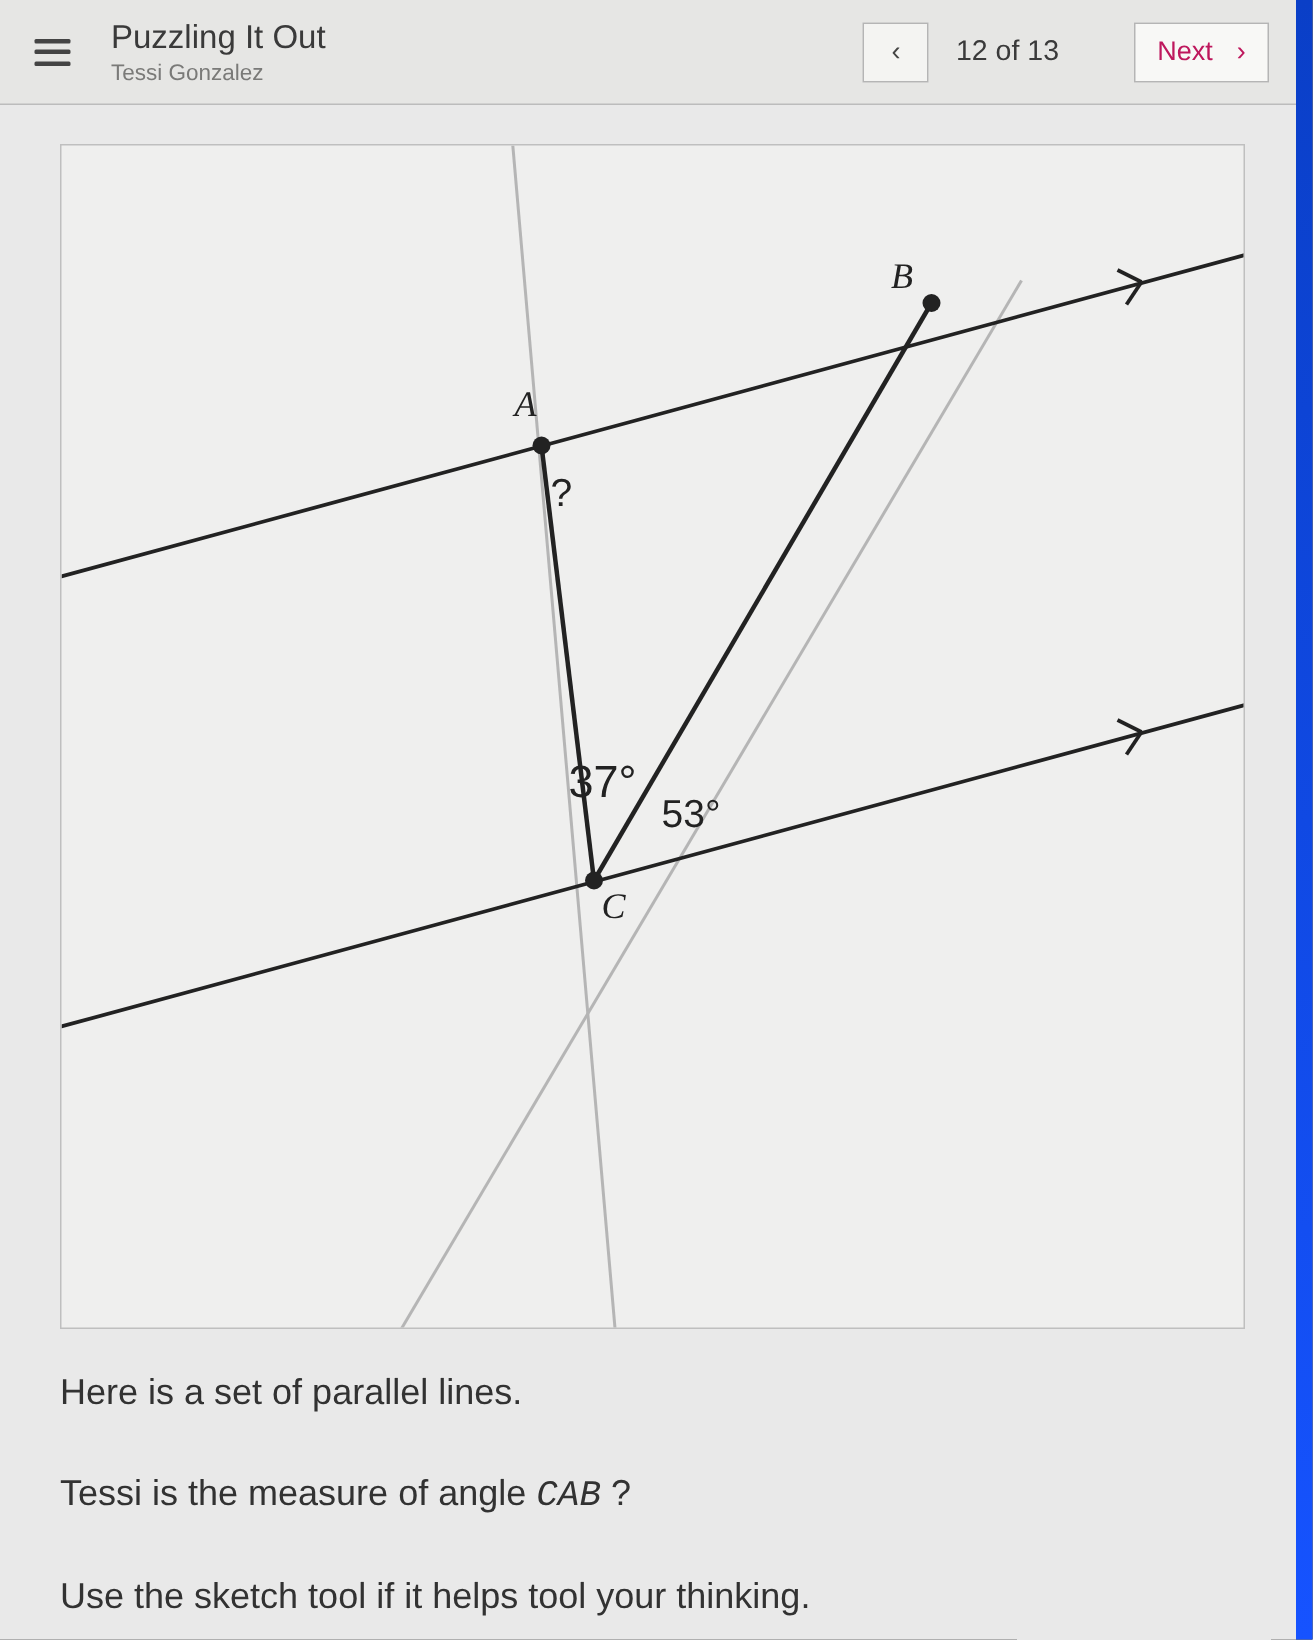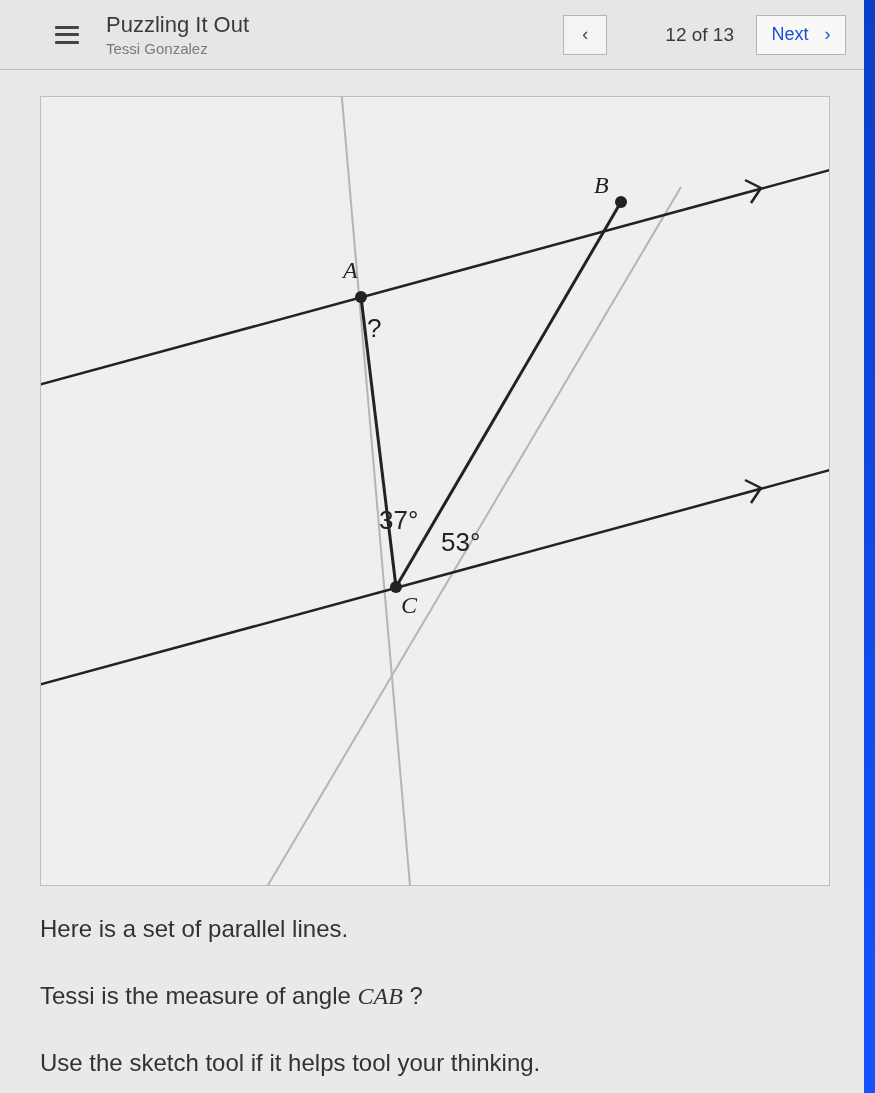--- a/index.html
+++ b/index.html
@@ -19,21 +19,20 @@
     background: linear-gradient(#0a3fc7, #1653ff);
   }
   .header {
     position: relative;
     width: 100%;
     height: 70px;
     background: #e6e6e4;
     border-bottom: 1px solid #bcbcbc;
     display: flex;
     align-items: center;
-    padding-left: 32px;
   }
   .menu-btn {
     width: 70px; height: 70px;
     display: flex; align-items: center; justify-content: center;
     cursor: pointer;
   }
   .hamburger {
     width: 24px; height: 18px;
     display: flex; flex-direction: column; justify-content: space-between;
   }
@@ -49,30 +48,30 @@
     border: 1px solid #b5b5b5;
     background: #f4f4f2;
     display: flex; align-items: center; justify-content: center;
     font-size: 18px; color: #444;
     cursor: pointer;
     margin-right: 18px;
   }
   .counter {
     font-size: 19px; color: #3a3a3a;
     margin-right: 22px;
-    margin-left: 40px;
   }
   .next-btn {
     width: 90px; height: 40px;
     border: 1px solid #b5b5b5;
     background: #f8f8f6;
     display: flex; align-items: center; justify-content: center;
-    font-size: 18px; color: #1d4ed8; gap: 16px;
+    font-size: 18px; color: #be185d; gap: 16px;
     cursor: pointer;
     margin-right: 18px;
+    margin-left: 28px;
   }
   .content {
     padding: 26px 30px 20px 40px;
   }
   .figure-box {
     width: 790px;
     height: 790px;
     border: 1px solid #bfbfbf;
     background: #efefee;
     position: relative;
@@ -88,21 +87,21 @@
     pointer-events: none;
   }
   .lbl.upright { font-style: normal; font-family: Arial, sans-serif; }
   .prompt {
     margin-top: 26px;
     font-size: 24px;
     color: #323232;
     line-height: 1.45;
   }
   .prompt p { margin-bottom: 32px; }
-  .prompt .inline-math { font-family: Liberation Serif, serif; font-style: italic; }
+  .prompt .inline-math { font-family: Liberation Mono, monospace; font-style: italic; }
 </style>
 </head>
 <body>
 
 <div class="screen">
 
   <div class="header">
     <div class="menu-btn">
       <div class="hamburger">
         <span></span>
@@ -154,21 +153,21 @@
 
         <circle cx="320" cy="200" r="6" fill="#222"></circle>
         <circle cx="580" cy="105" r="6" fill="#222"></circle>
         <circle cx="355" cy="490" r="6" fill="#222"></circle>
       </svg>
 
       <div class="lbl" style="left:302px; top:160px;">A</div>
       <div class="lbl" style="left:553px; top:75px;">B</div>
       <div class="lbl" style="left:360px; top:495px;">C</div>
       <div class="lbl upright" style="left:326px; top:216px; font-size:26px;">?</div>
-      <div class="lbl upright" style="left:338px; top:408px; font-size:26px;">37°</div>
+      <div class="lbl upright" style="left:338px; top:408px; font-size:30px;">37°</div>
       <div class="lbl upright" style="left:400px; top:430px; font-size:26px;">53°</div>
     </div>
 
     <div class="prompt">
       <p>Here is a set of parallel lines.</p>
       <p>
         <span>Tessi is the measure of angle </span><span class="inline-math">CAB</span><span> ?</span>
       </p>
       <p>Use the sketch tool if it helps tool your thinking.</p>
     </div>

